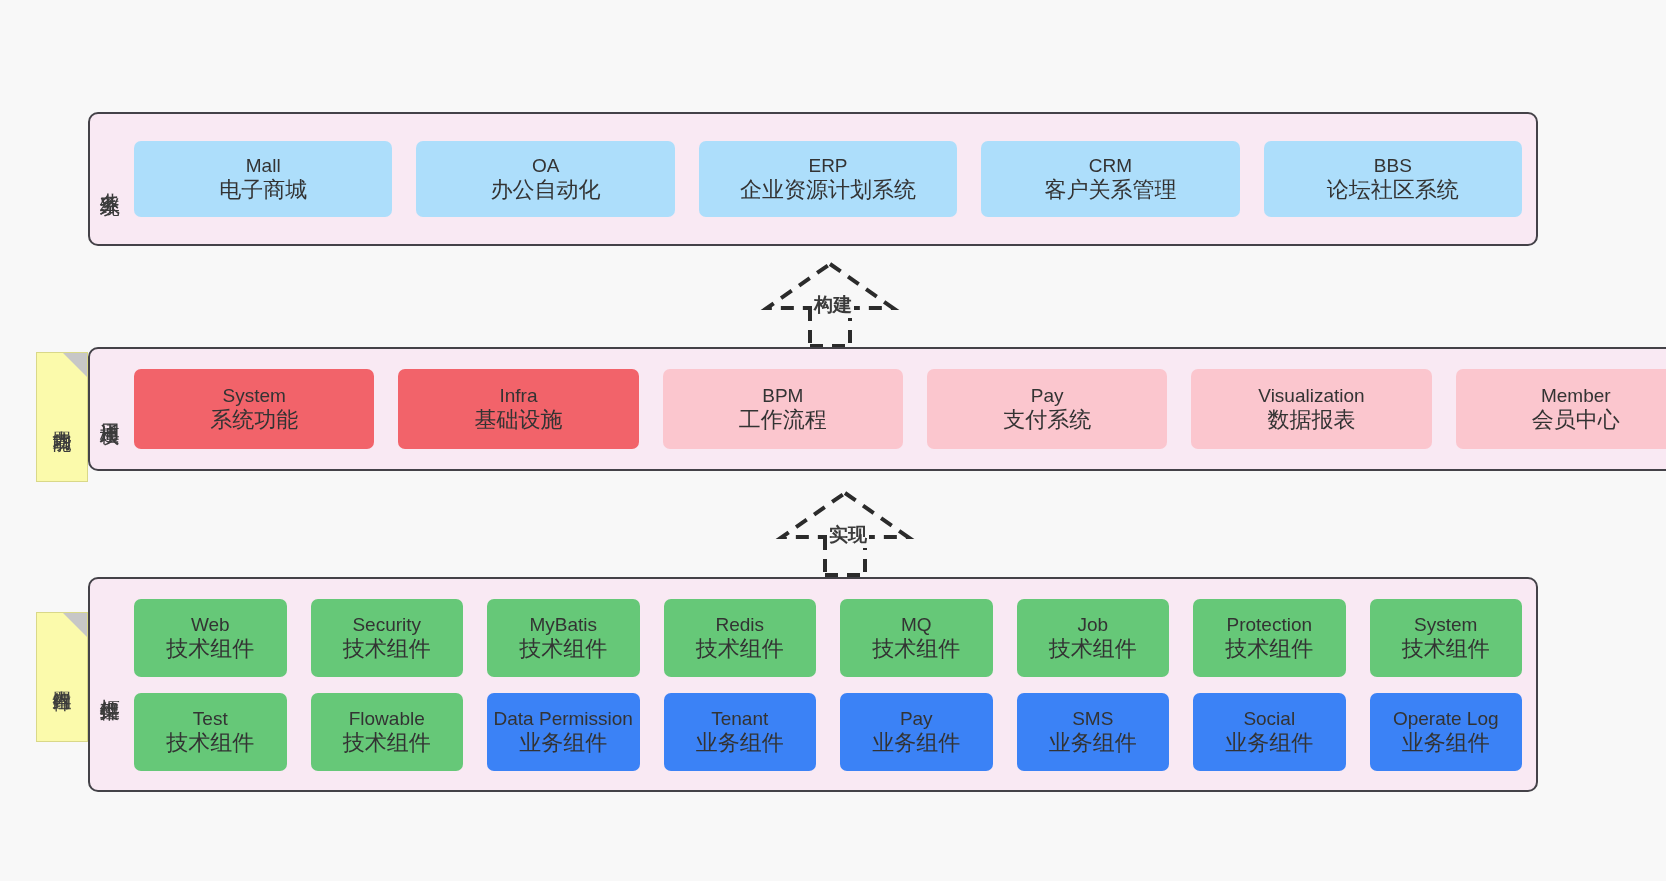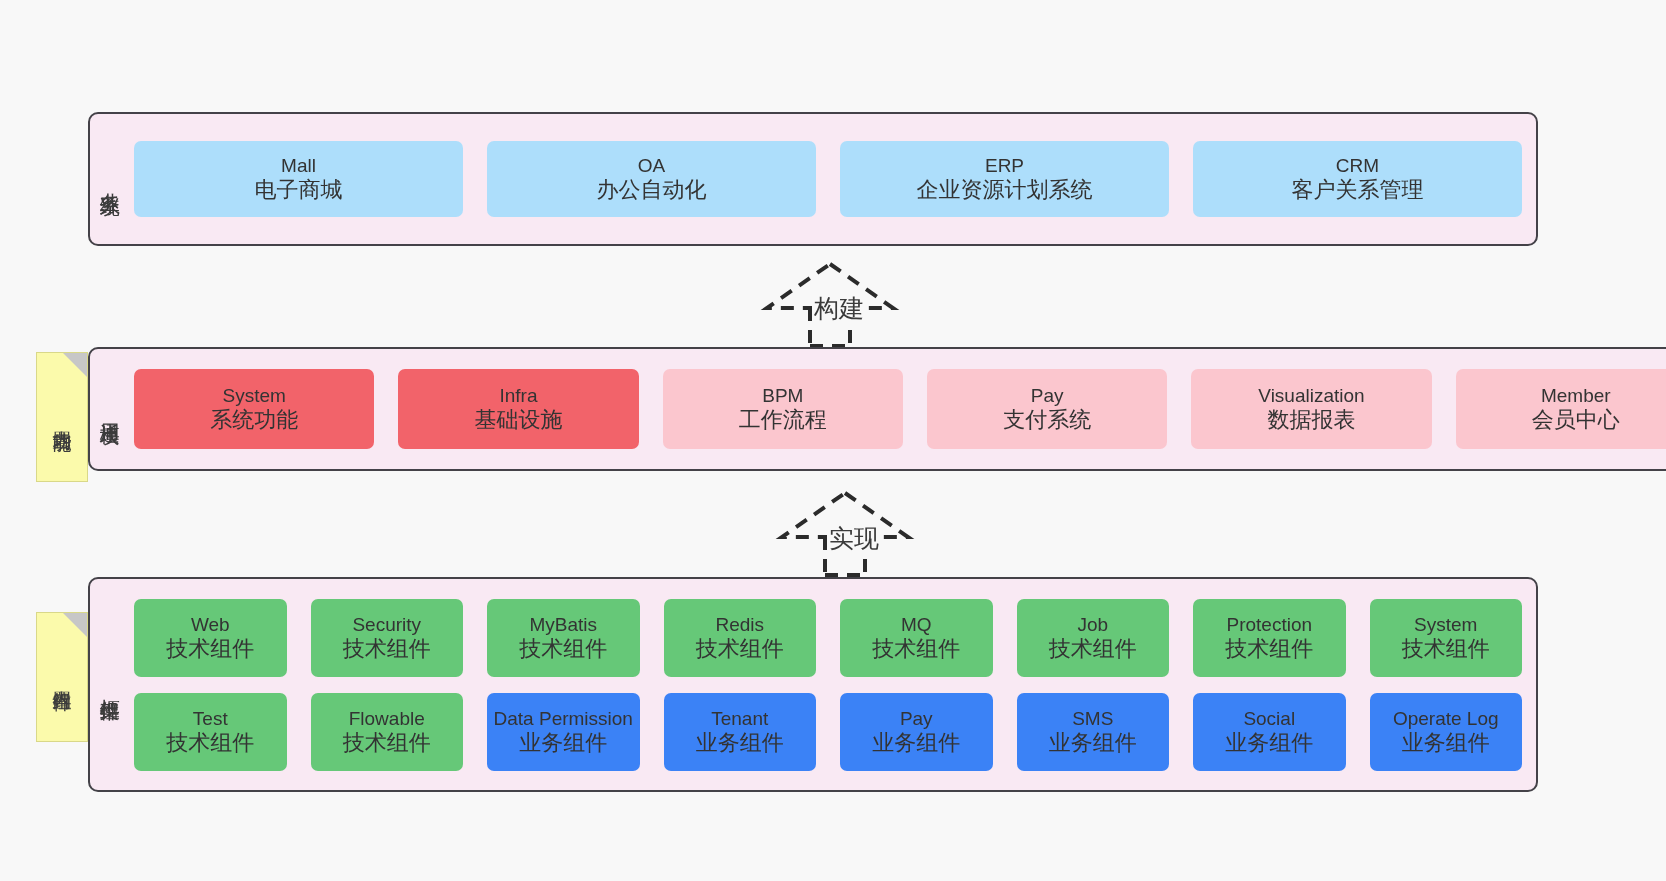--- a/index.html
+++ b/index.html
@@ -123,26 +123,27 @@
     border-top: 24px solid #c7c7c7;
   }
 
   
   .arrow {
     position: absolute;
   }
   .arrow svg { display: block; }
   .arrow-label {
     position: absolute;
-    font-size: 25px;
+    font-size: 19px;
     color: #3b3b3b;
     background: #f8f8f8;
     padding: 0 2px;
     white-space: nowrap;
     user-select: none;
+    font-weight: bold;
   }
 </style>
 </head>
 <body>
 
 <div id="stage">
 
   <div class="layer-panel" id="panel-business" style="left:88px; top:112px; width:1450px; height:134px;">
     <div class="layer-title">业务系统</div>
     <div class="cards-area">
@@ -155,20 +156,24 @@
           <span class="c-title">OA</span>
           <span class="c-sub">办公自动化</span>
         </div>
         <div class="card c-blue">
           <span class="c-title">ERP</span>
           <span class="c-sub">企业资源计划系统</span>
         </div>
         <div class="card c-blue">
           <span class="c-title">CRM</span>
           <span class="c-sub">客户关系管理</span>
+        </div>
+        <div class="card c-blue">
+          <span class="c-title">BBS</span>
+          <span class="c-sub">论坛社区系统</span>
         </div>
       </div>
     </div>
   </div>
 
   <div class="arrow" style="left:755px; top:258px; width:150px; height:90px;">
     <svg width="150" height="90" viewBox="0 0 150 90" fill="none">
 
       <path d="M 75 6 L 138 50 L 12 50 Z" stroke="#2b2b2b" stroke-width="4" fill="#f8f8f8" stroke-dasharray="13 9" stroke-linejoin="miter"></path>
 

